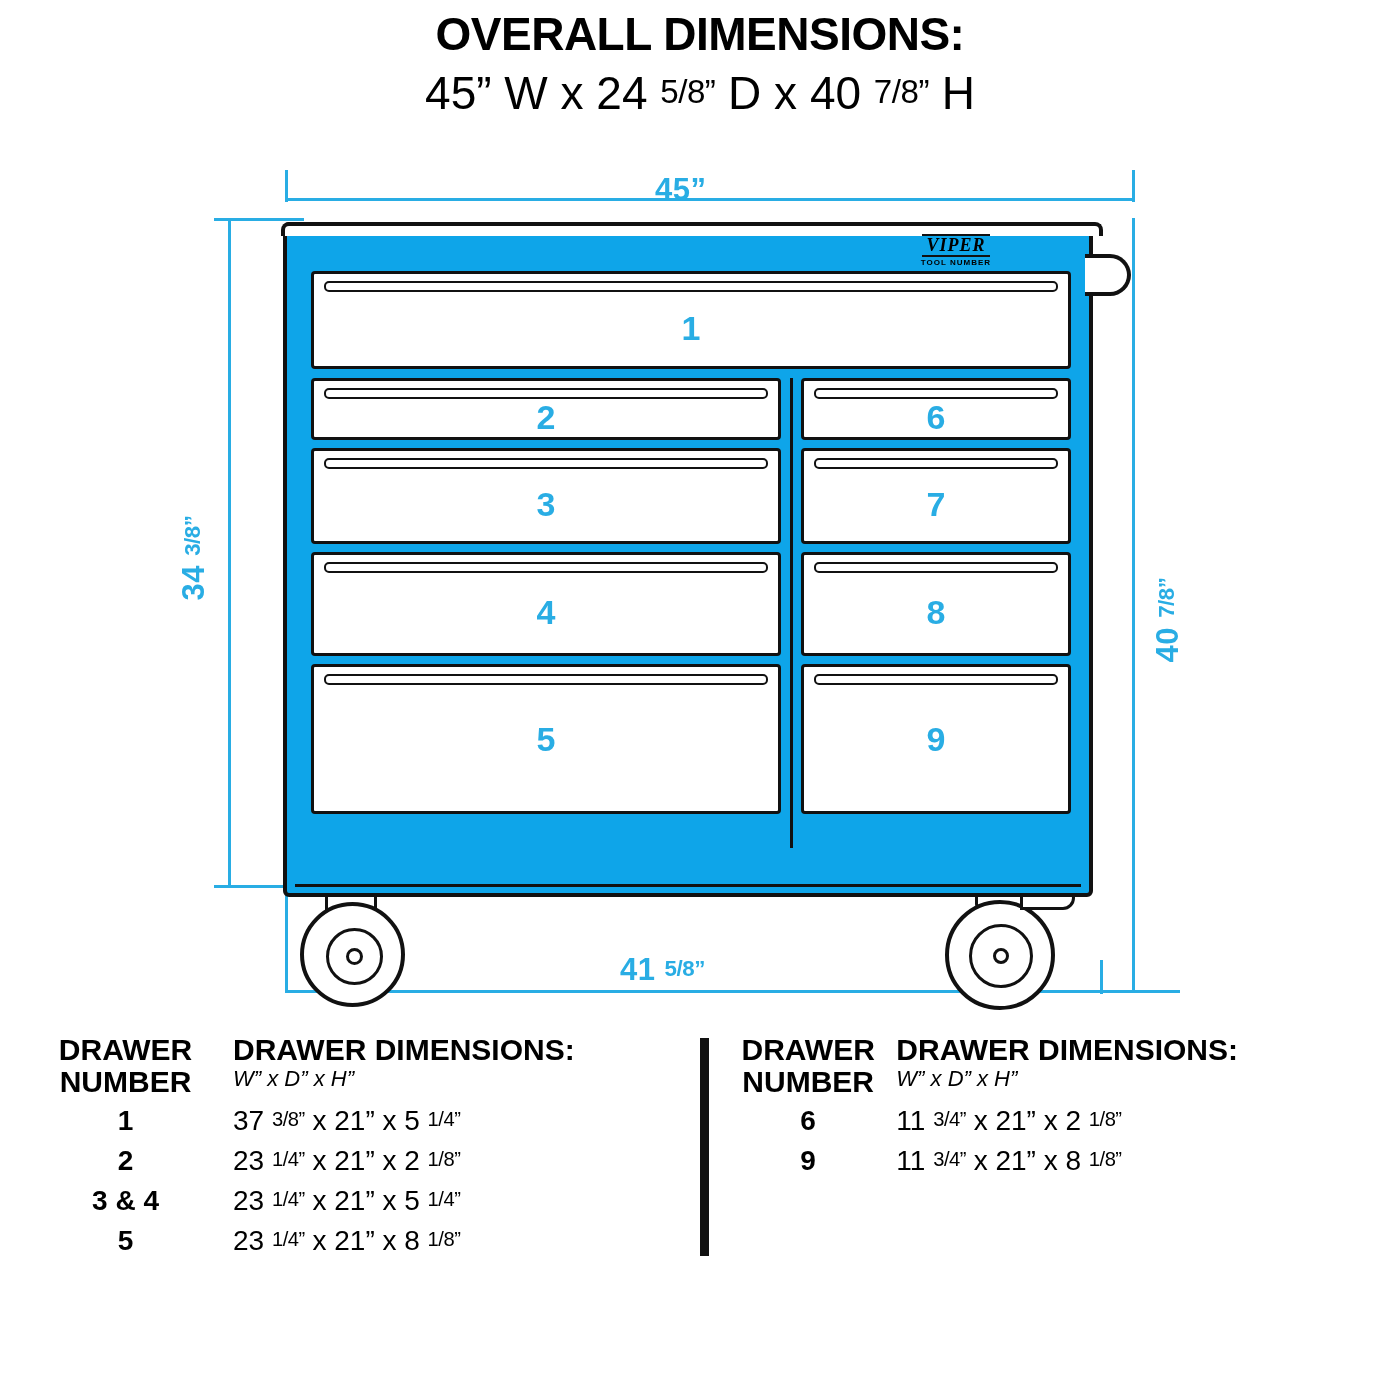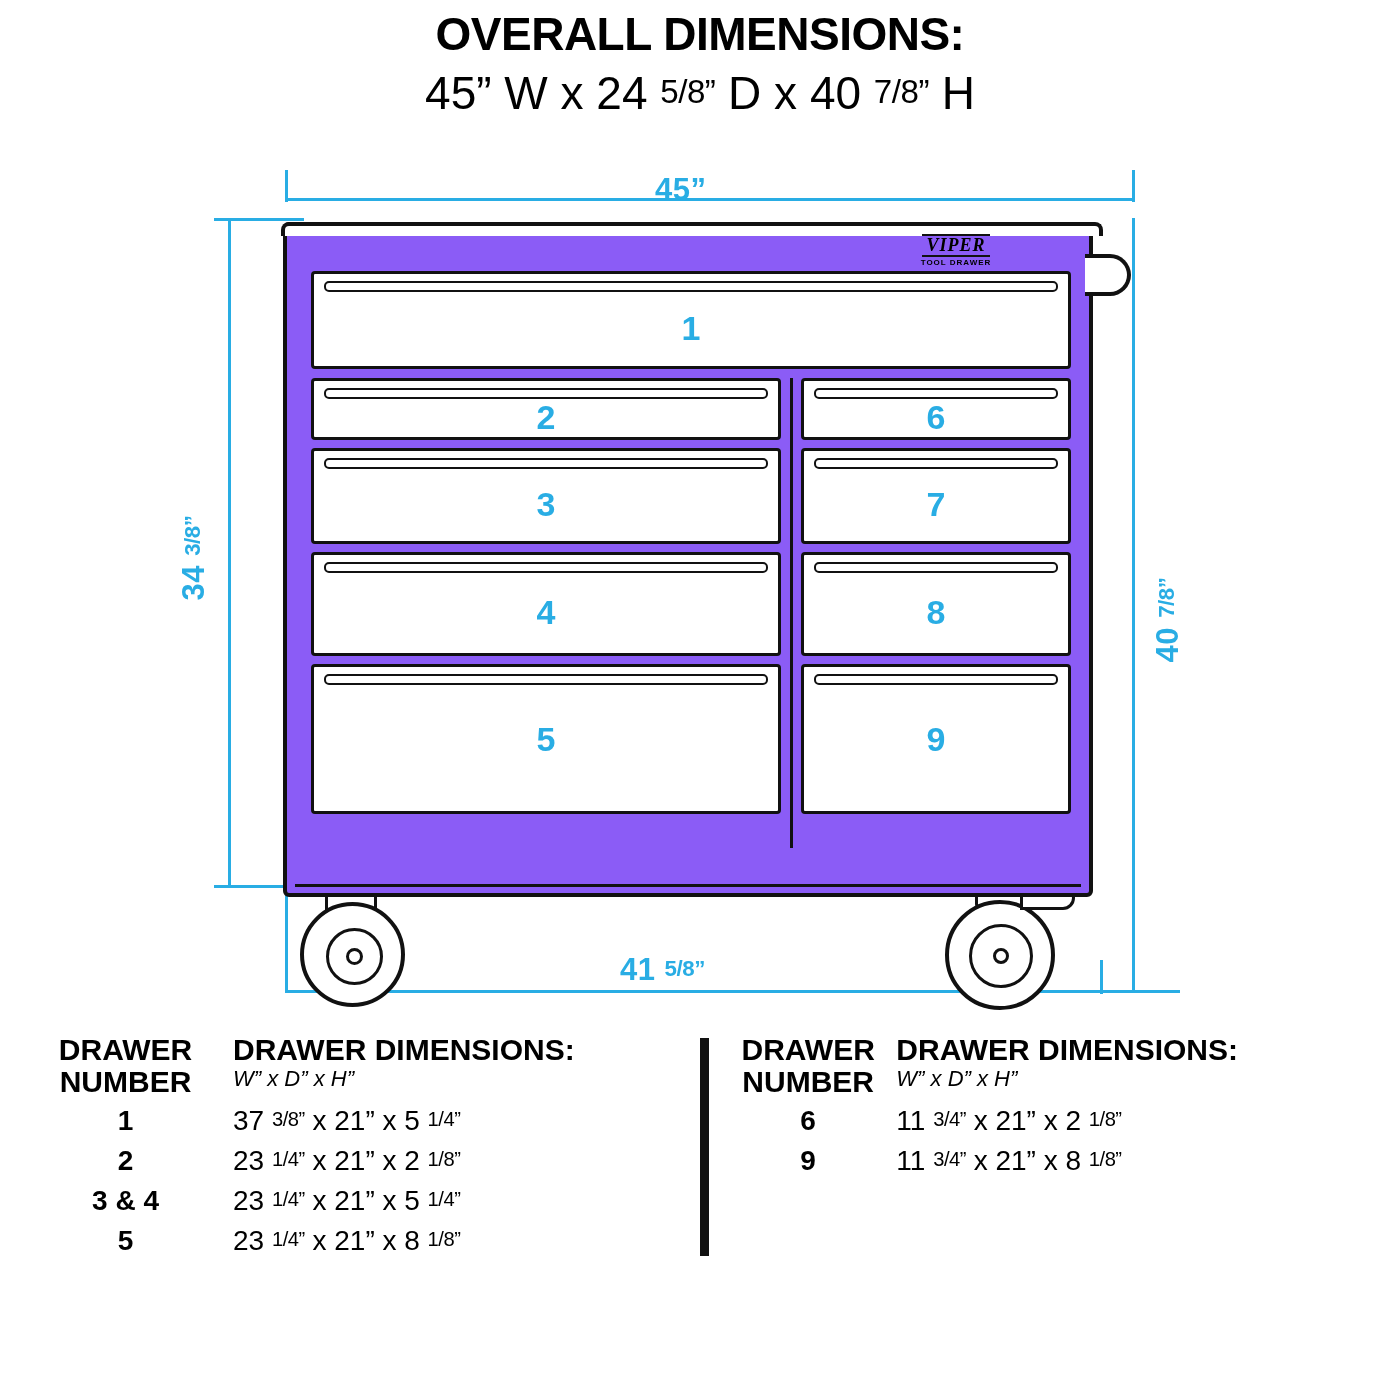--- a/index.html
+++ b/index.html
@@ -70,21 +70,21 @@
 
   
   .cabinet {
     position: absolute;
     left: 283px;
     top: 62px;
     width: 810px;
     height: 675px;
     border: 4px solid #111;
     border-radius: 6px;
-    background: #8b5cf6;
+    background: #0ea5e9;
     box-sizing: border-box;
   }
   .cab-top-lip {
     position: absolute;
     left: -6px;
     top: -4px;
     width: 822px;
     height: 14px;
     border: 4px solid #111;
     border-bottom: none;
@@ -316,21 +316,21 @@
       <div class="caster-inner" style="left:20px; top:20px; width:64px; height:64px;"></div>
       <div class="caster-inner" style="left:44px; top:44px; width:16px; height:16px;"></div>
     </div>
     <div class="caster-stem" style="left:1020px; top:726px; width:55px; height:24px; border-radius:0 12px 12px 0;"></div>
 
     <div class="cabinet">
       <div class="cab-top-lip"></div>
 
       <div class="logo">
         <div class="logo-text">VIPER</div>
-        <div class="logo-sub">TOOL DRAWER</div>
+        <div class="logo-sub">TOOL NUMBER</div>
       </div>
 
       <div class="side-handle"></div>
 
       <div class="drawer" style="left:24px; top:45px; width:760px; height:98px;">
         <div class="pull"></div>
         <div class="num">1</div>
       </div>
 
       <div class="drawer" style="left:24px; top:152px; width:470px; height:62px;">

